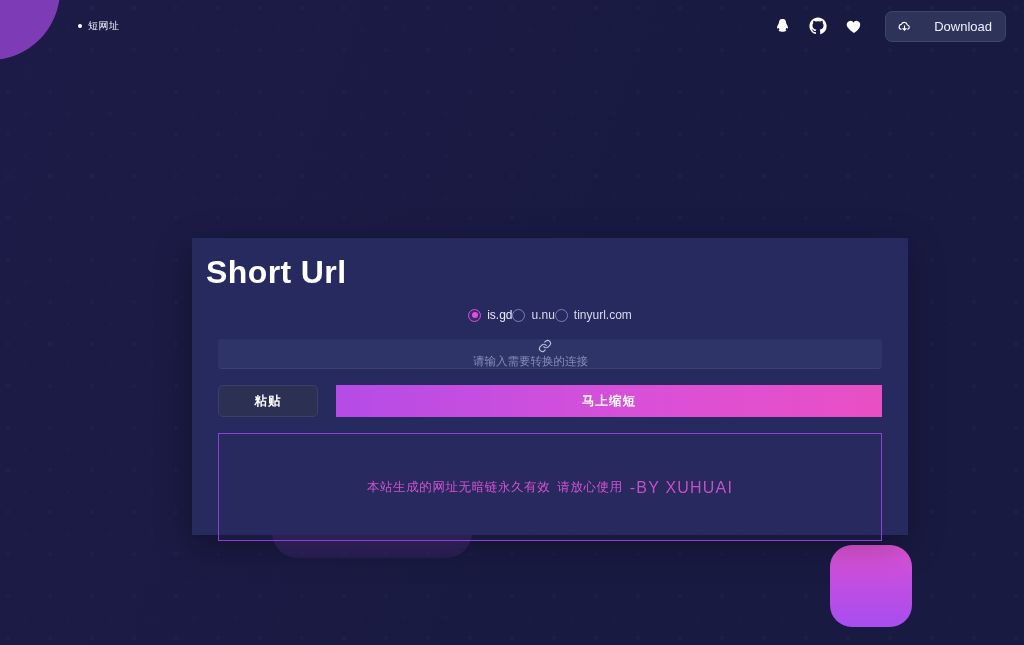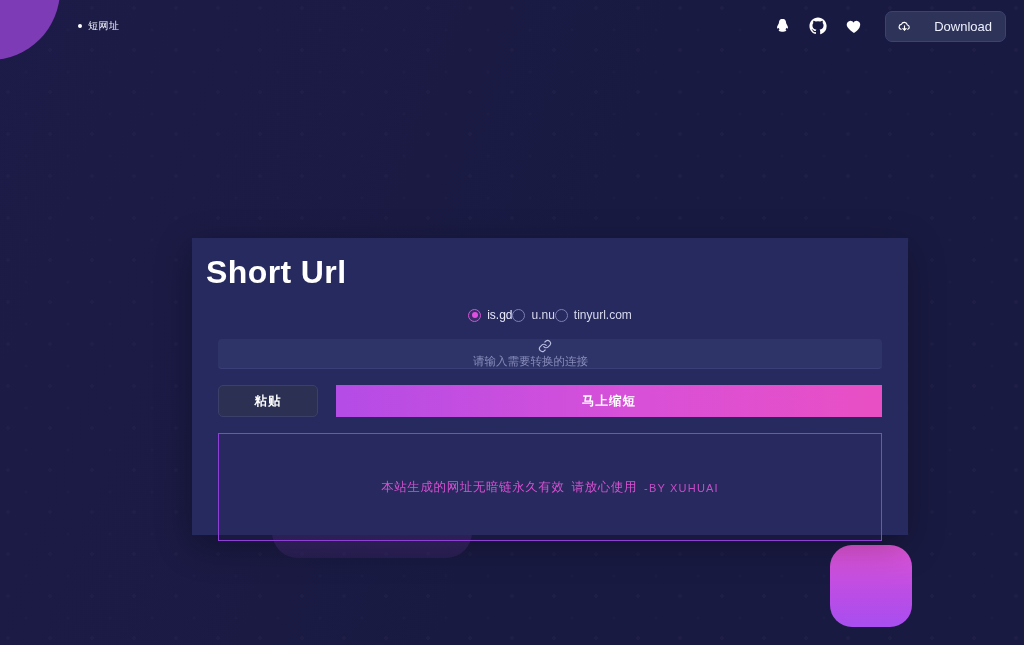--- a/index.html
+++ b/index.html
@@ -242,21 +242,21 @@
     justify-content: center;
     gap: 7px;
     background: rgba(42,40,100,0.25);
   }
   .notice-line {
     font-size: 12.5px;
     color: #d452cf;
     letter-spacing: 0.6px;
   }
   #notice-author {
-    font-size: 11px;
+    font-size: 16px;
     color: #c64ec6;
     letter-spacing: 1.2px;
     margin-top: 1px;
   }
 </style>
 </head>
 <body>
 
 <div id="bg-texture"></div>
 

